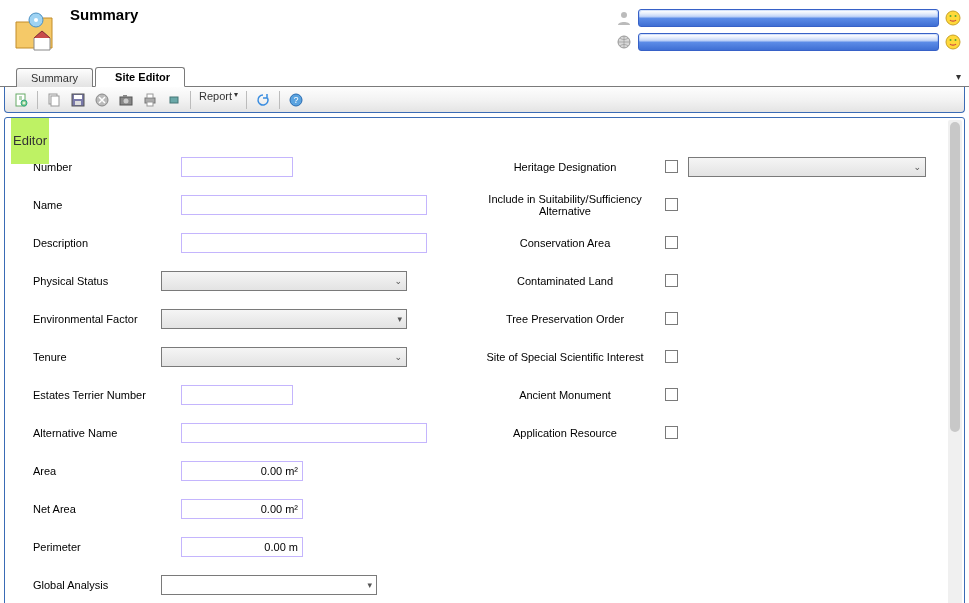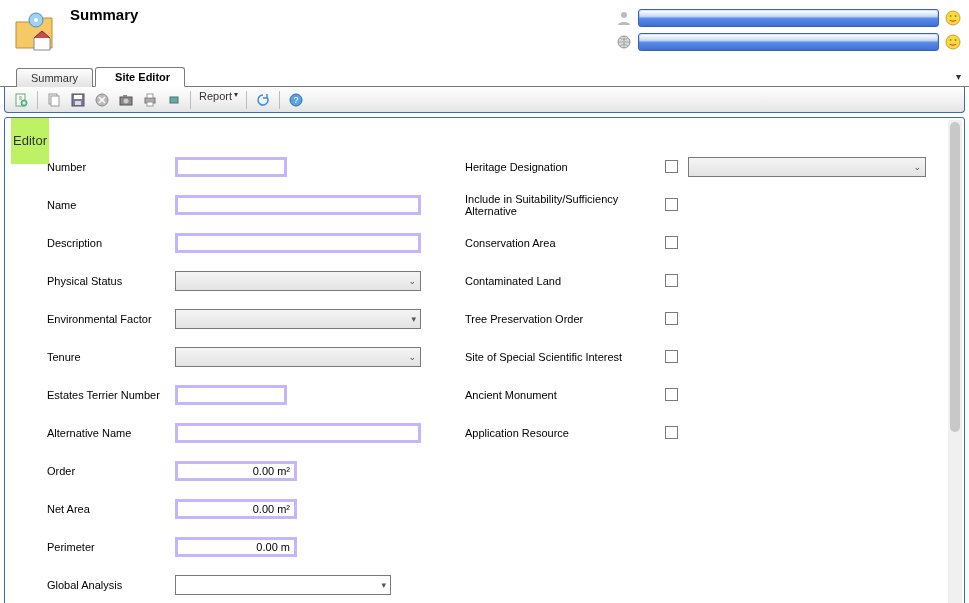--- a/index.html
+++ b/index.html
@@ -202,28 +202,28 @@
     display: flex;
     align-items: center;
     margin-bottom: 17px;
     height: 21px;
   }
   .field-label {
     width: 128px;
     font-size: 11px;
     color: #000;
     flex-shrink: 0;
-    margin-left: 14px;
   }
   .text-input {
     height: 20px;
-    border: 3px solid #c4b5fd;
+    border: 1px solid #c4b5fd;
     background: #fff;
     padding: 0 4px;
     font-size: 11px;
+    margin-left: 20px;
   }
   .text-input.small { width: 112px; }
   .text-input.med { width: 246px; }
   .text-input.num { width: 122px; text-align: right; padding-right: 4px; }
   .combo {
     height: 20px;
     width: 246px;
     border: 1px solid #7a7a7a;
     background: linear-gradient(to bottom,#f5f5f5,#e3e3e3);
     position: relative;
@@ -249,20 +249,21 @@
     border: 1px solid #7a7a7a;
     background: #fff;
     cursor: pointer;
     flex-shrink: 0;
   }
   .right-field-row {
     display: flex;
     align-items: center;
     margin-bottom: 17px;
     height: 21px;
+    text-align: center;
   }
   .right-label {
     width: 200px;
     font-size: 11px;
     color: #000;
     flex-shrink: 0;
   }
   .right-extra { margin-left: 10px; }
 </style>
 </head>
@@ -435,21 +436,21 @@
         </div>
         <div class="field-row">
           <div class="field-label">Estates Terrier Number</div>
           <input class="text-input small" style="">
         </div>
         <div class="field-row">
           <div class="field-label">Alternative Name</div>
           <input class="text-input med" style="">
         </div>
         <div class="field-row">
-          <div class="field-label">Order</div>
+          <div class="field-label">Area</div>
           <input class="text-input num" value="0.00 m²" style="">
         </div>
         <div class="field-row">
           <div class="field-label">Net Area</div>
           <input class="text-input num" value="0.00 m²" style="">
         </div>
         <div class="field-row">
           <div class="field-label">Perimeter</div>
           <input class="text-input num" value="0.00 m" style="">
         </div>

